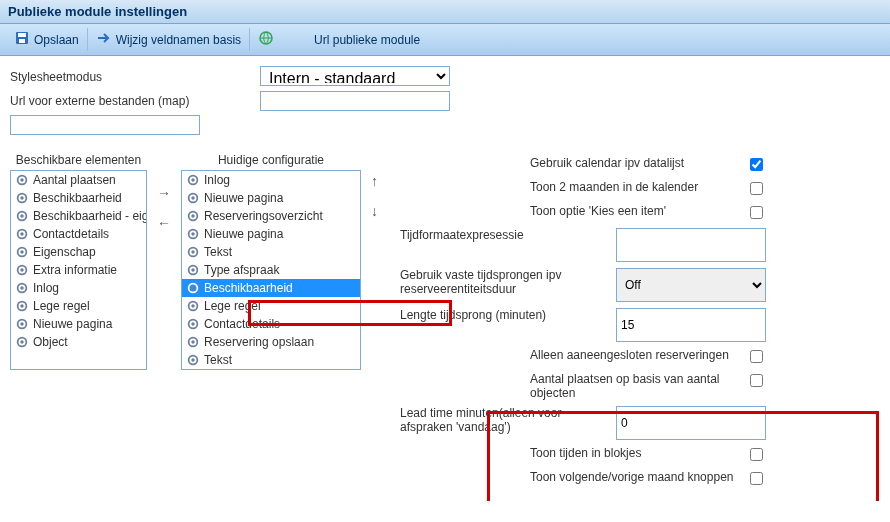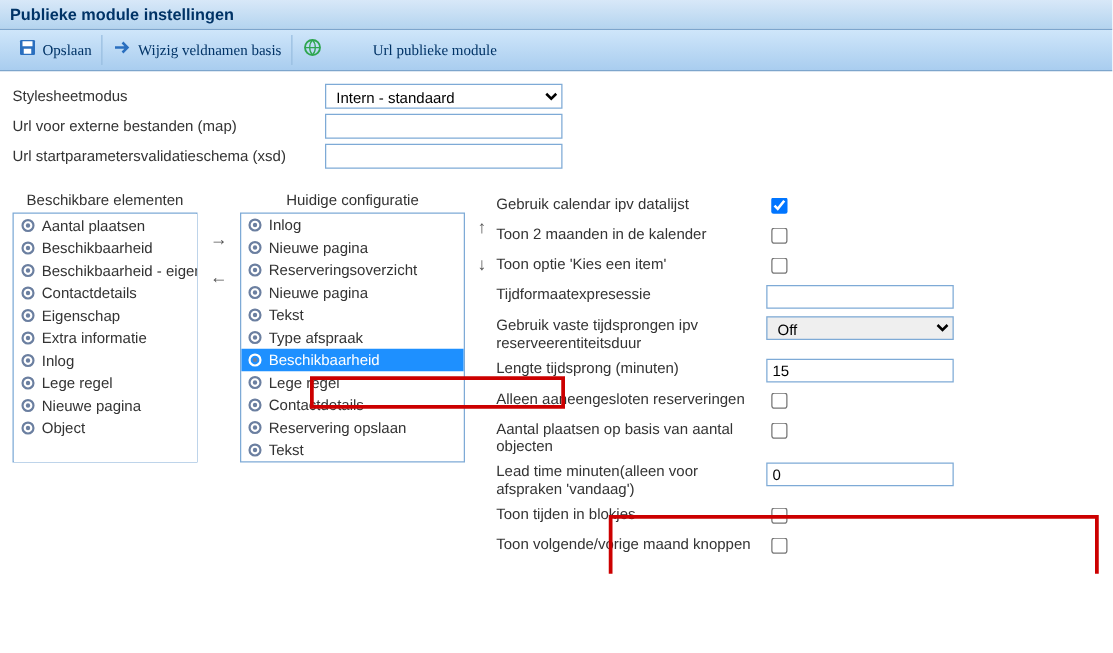--- a/index.html
+++ b/index.html
@@ -18,21 +18,20 @@
     font-size: 13px;
     color: #003366;
     border-bottom: 1px solid #7da5cc;
   }
   .toolbar {
     background: linear-gradient(to bottom, #cfe6fa 0%, #a9cdef 100%);
     padding: 4px 6px;
     display: flex;
     align-items: flex-start;
     border-bottom: 1px solid #7da5cc;
-    font-family: Liberation Serif, serif;
   }
   .tb-btn {
     display: inline-flex;
     align-items: center;
     gap: 4px;
     padding: 2px 8px;
     color: #003366;
     cursor: pointer;
     border-right: 1px solid #98bde0;
   }
@@ -40,37 +39,37 @@
   .tb-btn svg { width: 16px; height: 16px; }
   .content { padding: 10px; }
   .form-row {
     display: flex;
     align-items: center;
     margin-bottom: 4px;
   }
   .form-label { width: 250px; }
   .form-field input[type=text], .form-field select {
     border: 1px solid #7eaad6;
-    font-size: 12px;
+    font-size: 16px;
     padding: 2px 4px;
     width: 190px;
     height: 20px;
   }
   .form-field select { background: #fff; }
   .form-field input[type=checkbox] { margin:0; }
   .columns {
     display: flex;
     gap: 10px;
     margin-top: 18px;
     align-items: flex-start;
   }
   .col-label { margin-bottom: 3px; text-align: center; }
   .listbox {
     border: 1px solid #7eaad6;
-    width: 148px;
+    width: 137px;
     height: 200px;
     overflow-y: scroll;
     background: #fff;
   }
   .listbox-wide { width: 180px; }
   .listitem {
     display: flex;
     align-items: center;
     gap: 4px;
     padding: 2px 4px;
@@ -105,28 +104,29 @@
   }
   .settings {
     margin-left: 0;
     width: 380px;
   }
   .settings-row {
     display: flex;
     align-items: flex-start;
     padding: 3px 0;
     gap: 6px;
+    justify-content: flex-end;
   }
   .settings-label { width: 210px; }
   .settings-input input[type=text], .settings-input select {
     border: 1px solid #7eaad6;
     font-size: 12px;
     padding: 2px 4px;
     width: 150px;
-    height: 19px;
+    height: 34px;
   }
   .settings-input input[type=checkbox]{margin-top:2px;}
   .vertarrows {
     display:flex;flex-direction:column;gap:14px;padding-top:20px;color:#555;font-size:14px;
   }
   .pos-wrap { position: relative; }
 </style>
 </head>
 <body>
 
@@ -159,21 +159,20 @@
 <div class="content pos-wrap">
   <div class="form-row">
     <div class="form-label">Stylesheetmodus</div>
     <div class="form-field"><select><option>Intern - standaard</option></select></div>
   </div>
   <div class="form-row">
     <div class="form-label">Url voor externe bestanden (map)</div>
     <div class="form-field"><input type="text" value="" style=""></div>
   </div>
   <div class="form-row">
-    <div class="form-label">Url startparametersvalidatieschema (xsd)</div>
     <div class="form-field"><input type="text" value="" style=""></div>
   </div>
 
   <div class="columns">
 
     <div>
       <div class="col-label">Beschikbare elementen</div>
       <div class="listbox" id="available-list">
           <div class="listitem">
             <span class="gear">

